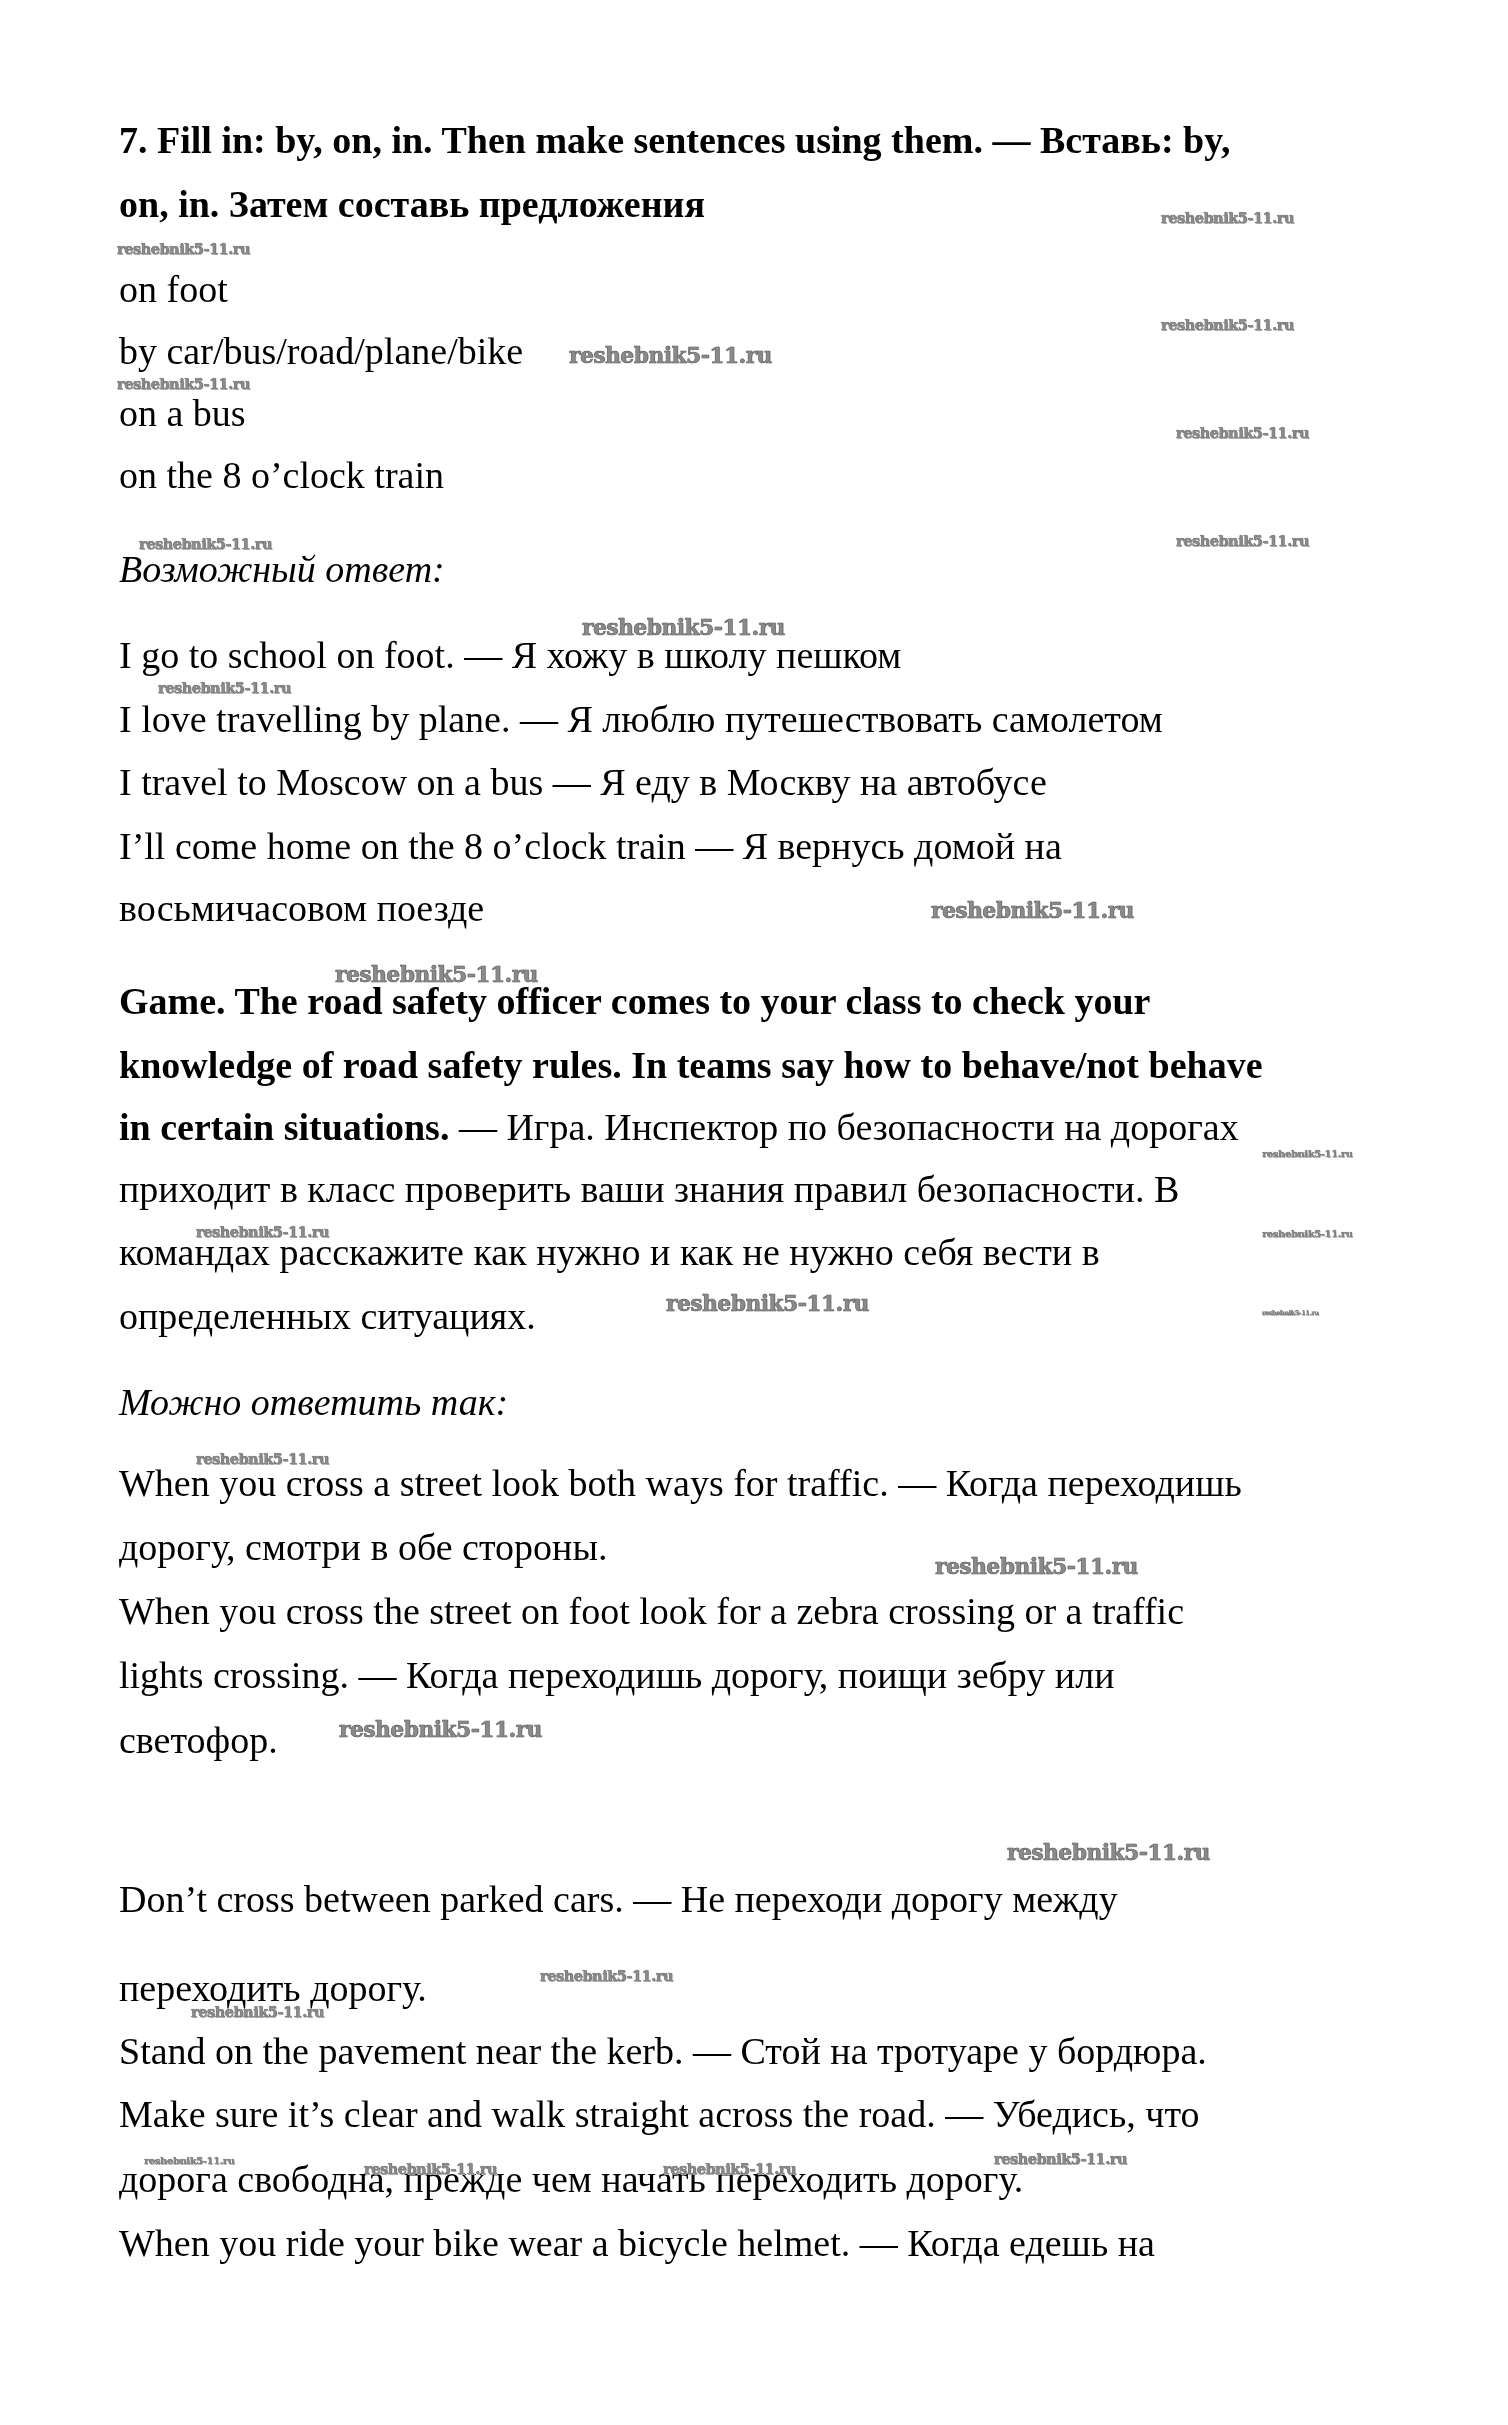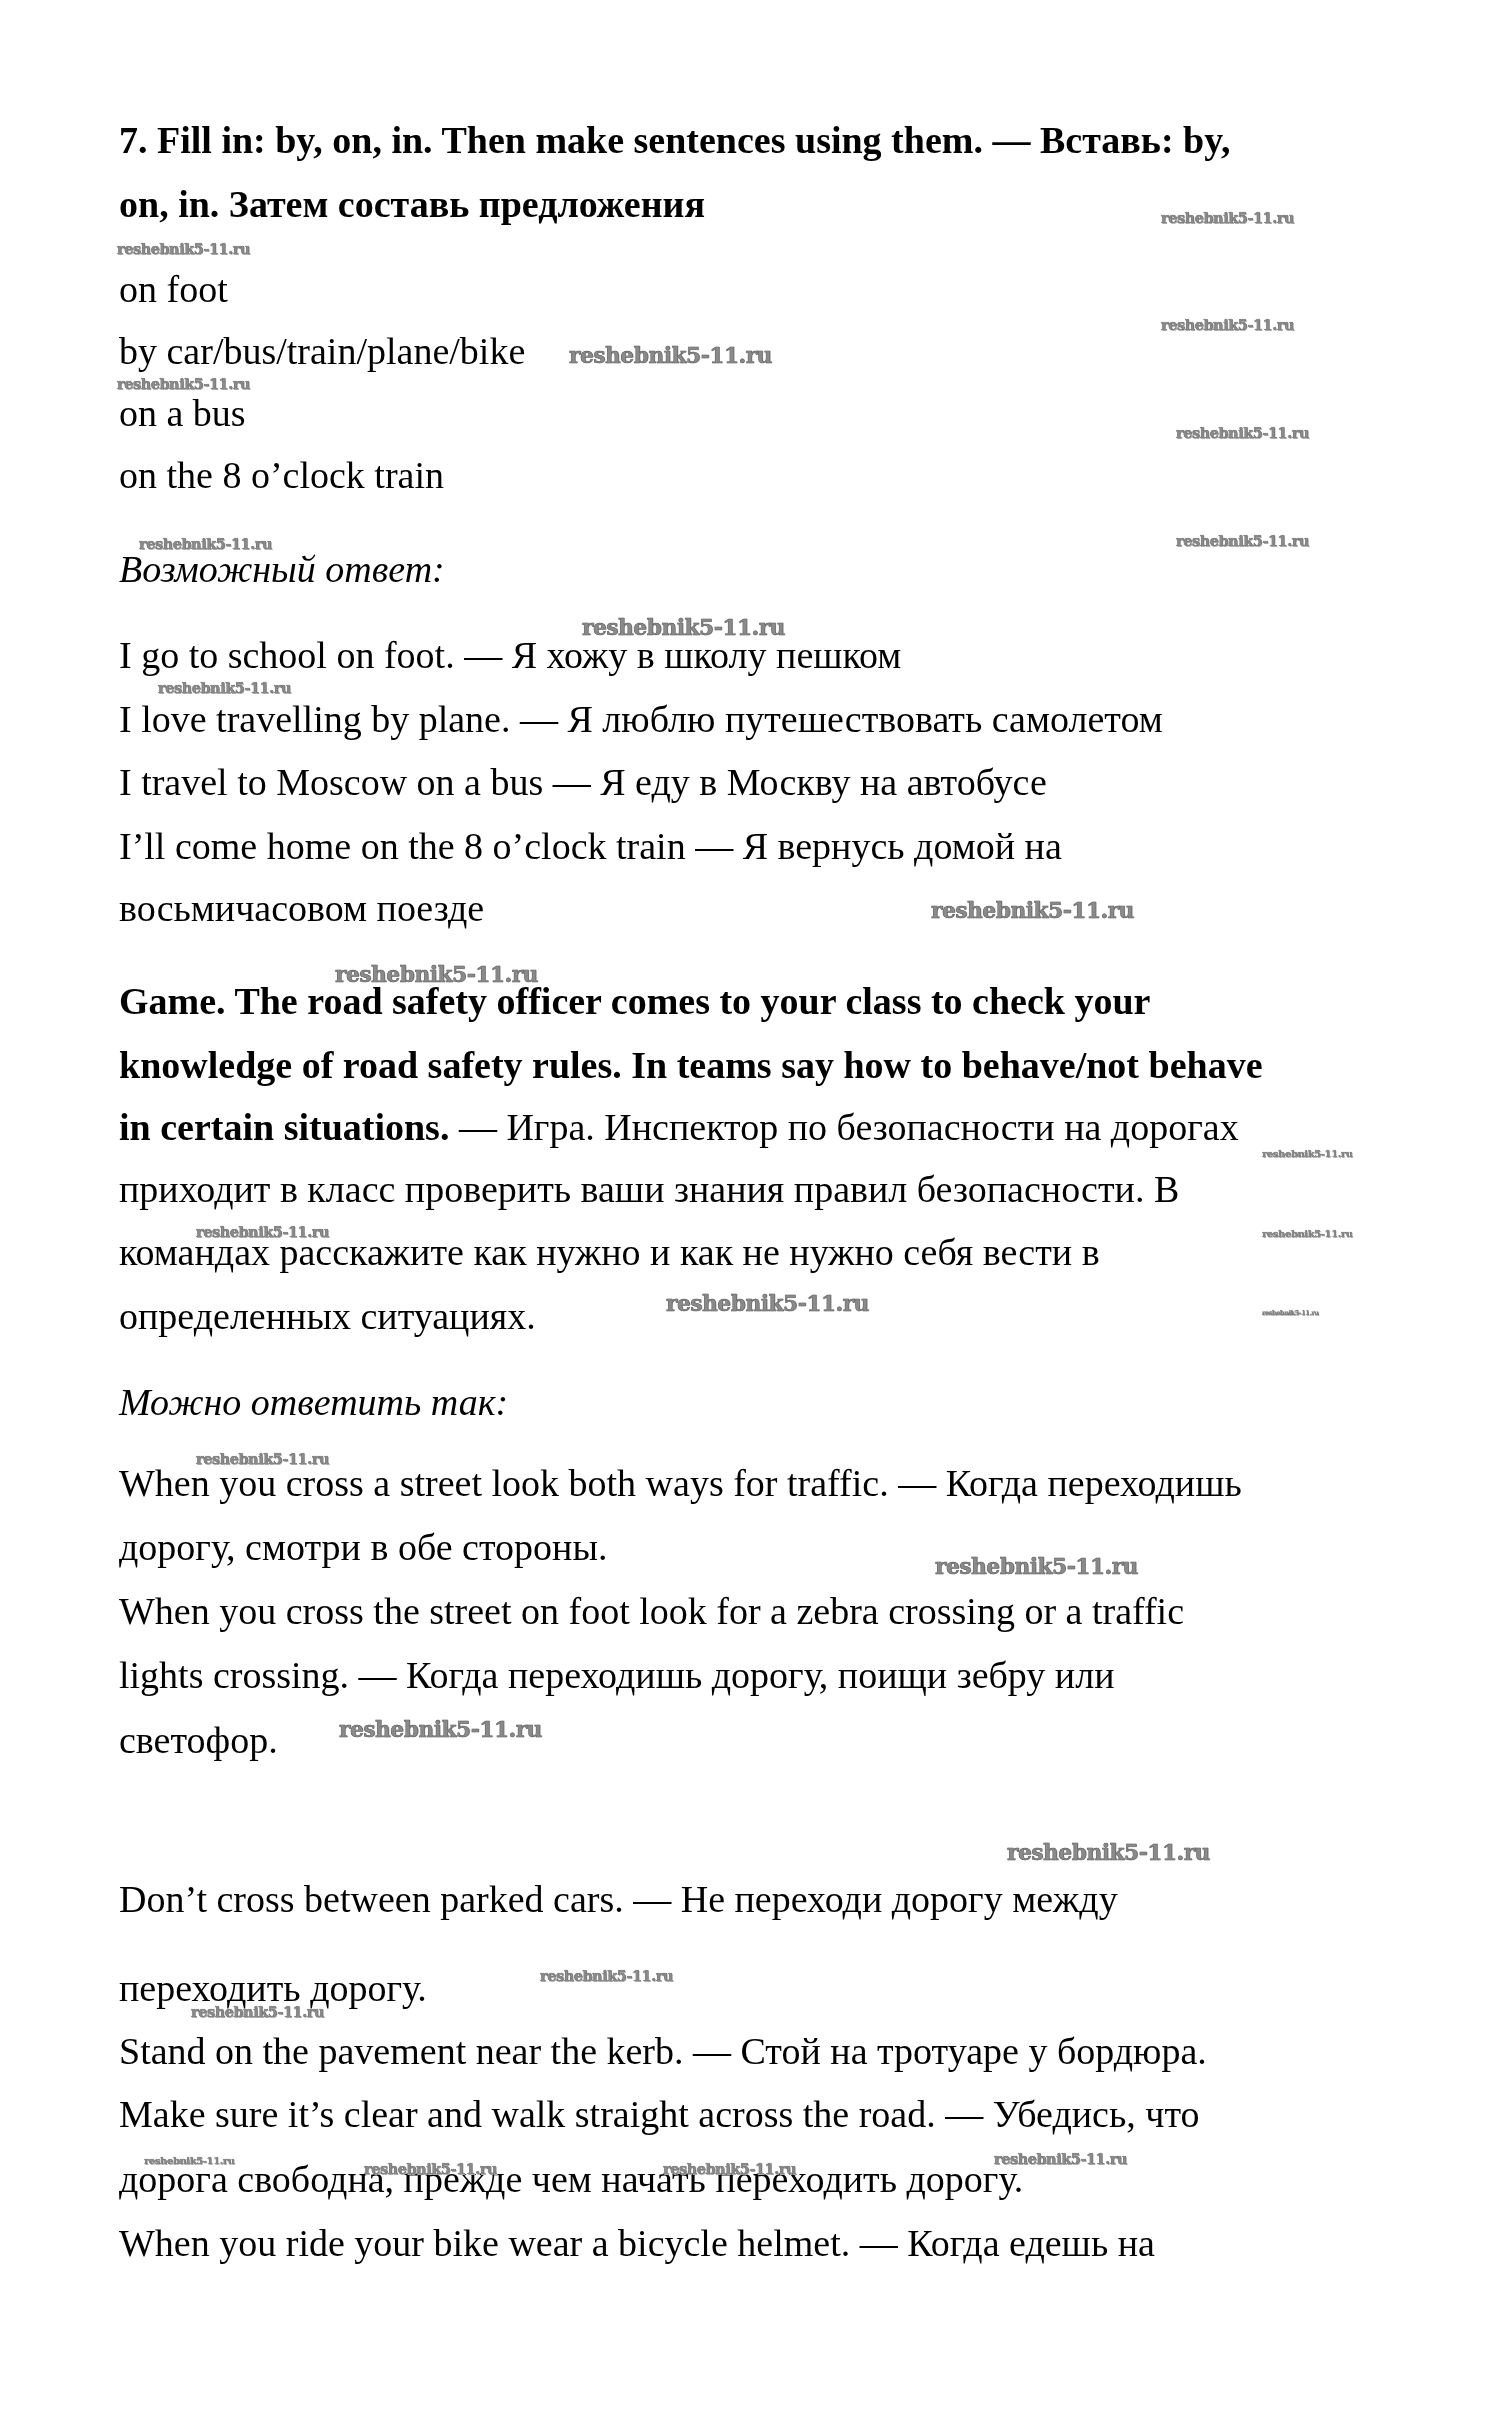--- a/index.html
+++ b/index.html
@@ -31,21 +31,21 @@
 </style>
 </head>
 <body>
 
 <div class="page">
 
   <div class="line bold" style="top:151px">7. Fill in: by, on, in. Then make sentences using them. — Вставь: by,</div>
   <div class="line bold" style="top:215px">on, in. Затем составь предложения</div>
 
   <div class="line" style="top:300px">on foot</div>
-  <div class="line" style="top:362px">by car/bus/train/plane/bike</div>
+  <div class="line" style="top:362px">by car/bus/road/plane/bike</div>
   <div class="line" style="top:424px">on a bus</div>
   <div class="line" style="top:486px">on the 8 o’clock train</div>
 
   <div class="line italic" style="top:580px">Возможный ответ:</div>
   <div class="line" style="top:666px">I go to school on foot. — Я хожу в школу пешком</div>
   <div class="line" style="top:730px">I love travelling by plane. — Я люблю путешествовать самолетом</div>
   <div class="line" style="top:793px">I travel to Moscow on a bus — Я еду в Москву на автобусе</div>
   <div class="line" style="top:857px">I’ll come home on the 8 o’clock train — Я вернусь домой на</div>
   <div class="line" style="top:919px">восьмичасовом поезде</div>
 

